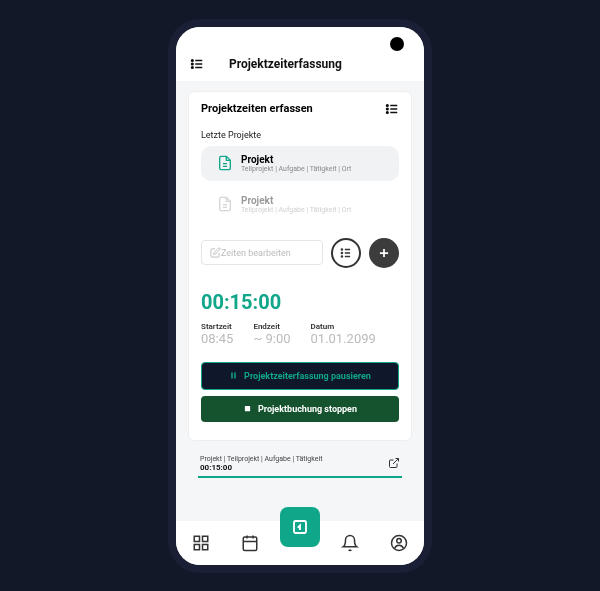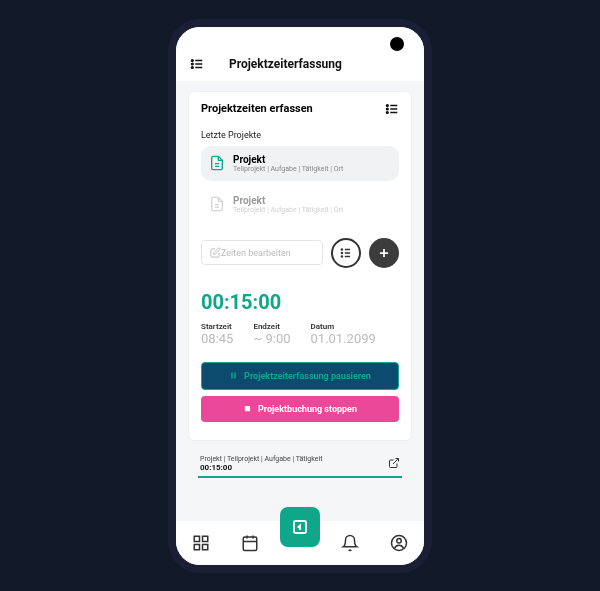--- a/index.html
+++ b/index.html
@@ -12,41 +12,41 @@
   .header .title { font-size: 12px; font-weight: 700; color: #111; }
 
   .content { flex: 1; overflow-y: auto; padding: 10px 12px 0 12px; }
 
   .card { background: #fff; border-radius: 6px; border: 1px solid #eee; margin-bottom: 10px; }
   .card-head { display: flex; align-items: center; justify-content: space-between; padding: 10px 12px; font-size: 11px; font-weight: 700; }
 
   .recent { padding: 0 12px 10px 12px; }
   .recent-label { font-size: 9px; font-weight: 400; color: #222; margin: 4px 0 6px 0; }
 
-  .proj-item { display: flex; align-items: center; gap: 8px; padding: 8px 8px; border-radius: 10px; background: #f1f2f4; margin-bottom: 6px; }
+  .proj-item { display: flex; align-items: center; gap: 8px; padding: 8px 16px; border-radius: 10px; background: #f1f2f4; margin-bottom: 6px; }
   .proj-item.faded { background: #fff; opacity: 0.4; }
   .proj-icon { width: 16px; height: 16px; flex-shrink: 0; }
   .proj-text .p-title { font-size: 10px; font-weight: 700; }
   .proj-text .p-sub { font-size: 7px; color: #888; }
 
   .actions-row { display: flex; align-items: center; gap: 8px; padding: 0 12px 12px 12px; }
   .edit-btn { flex: 1; display: flex; align-items: center; font-size: 9px; color: #bbb; border: 1px solid #e5e5e5; border-radius: 4px; padding: 6px 8px; background: #fff; }
   .circle-btn { width: 30px; height: 30px; border-radius: 50%; display: flex; align-items: center; justify-content: center; flex-shrink: 0; }
   .circle-btn.outline { border: 2px solid #333; background: #fff; }
   .circle-btn.filled { background: #3c3c3c; }
 
   .timer-wrap { padding: 10px 12px 12px 12px; }
   .timer { font-size: 20px; font-weight: 700; color: #0fa68a; margin-bottom: 8px; }
   .meta-row { display: flex; gap: 20px; margin-bottom: 16px; }
   .meta-col .m-label { font-size: 8px; font-weight: 600; color: #333; }
   .meta-col .m-val { font-size: 13px; color: #bbb; }
 
   .big-btn { display: flex; align-items: center; justify-content: center; gap: 6px; width: 100%; border-radius: 4px; padding: 8px 0; font-size: 9px; font-weight: 700; margin-bottom: 6px; }
-  .big-btn.pause { color: #0fa68a; border: 1.5px solid #0fa68a; background: #0c4a6e; }
-  .big-btn.stop { color: #fff; background: #ec4899; }
+  .big-btn.pause { color: #0fa68a; border: 1.5px solid #0fa68a; background: #0f172a; }
+  .big-btn.stop { color: #fff; background: #14532d; }
 
   .footer-line { display: flex; justify-content: space-between; align-items: center; padding: 4px 12px 2px 12px; }
   .footer-line .fl-text { font-size: 7px; color: #444; }
   .footer-line .fl-time { font-size: 8px; font-weight: 700; color: #111; }
 
   .divider { height: 2px; background: #0fa68a; margin: 2px 10px 0 10px; }
 
   .nav { display: flex; align-items: center; justify-content: space-around; height: 44px; background: #fff; position: relative; }
   .nav-btn { width: 22px; height: 22px; display: flex; align-items: center; justify-content: center; color: #333; }
   .nav-center { position: absolute; left: 50%; transform: translateX(-50%); top: -14px; width: 40px; height: 40px; background: #0fa68a; border-radius: 8px; display: flex; align-items: center; justify-content: center; }

